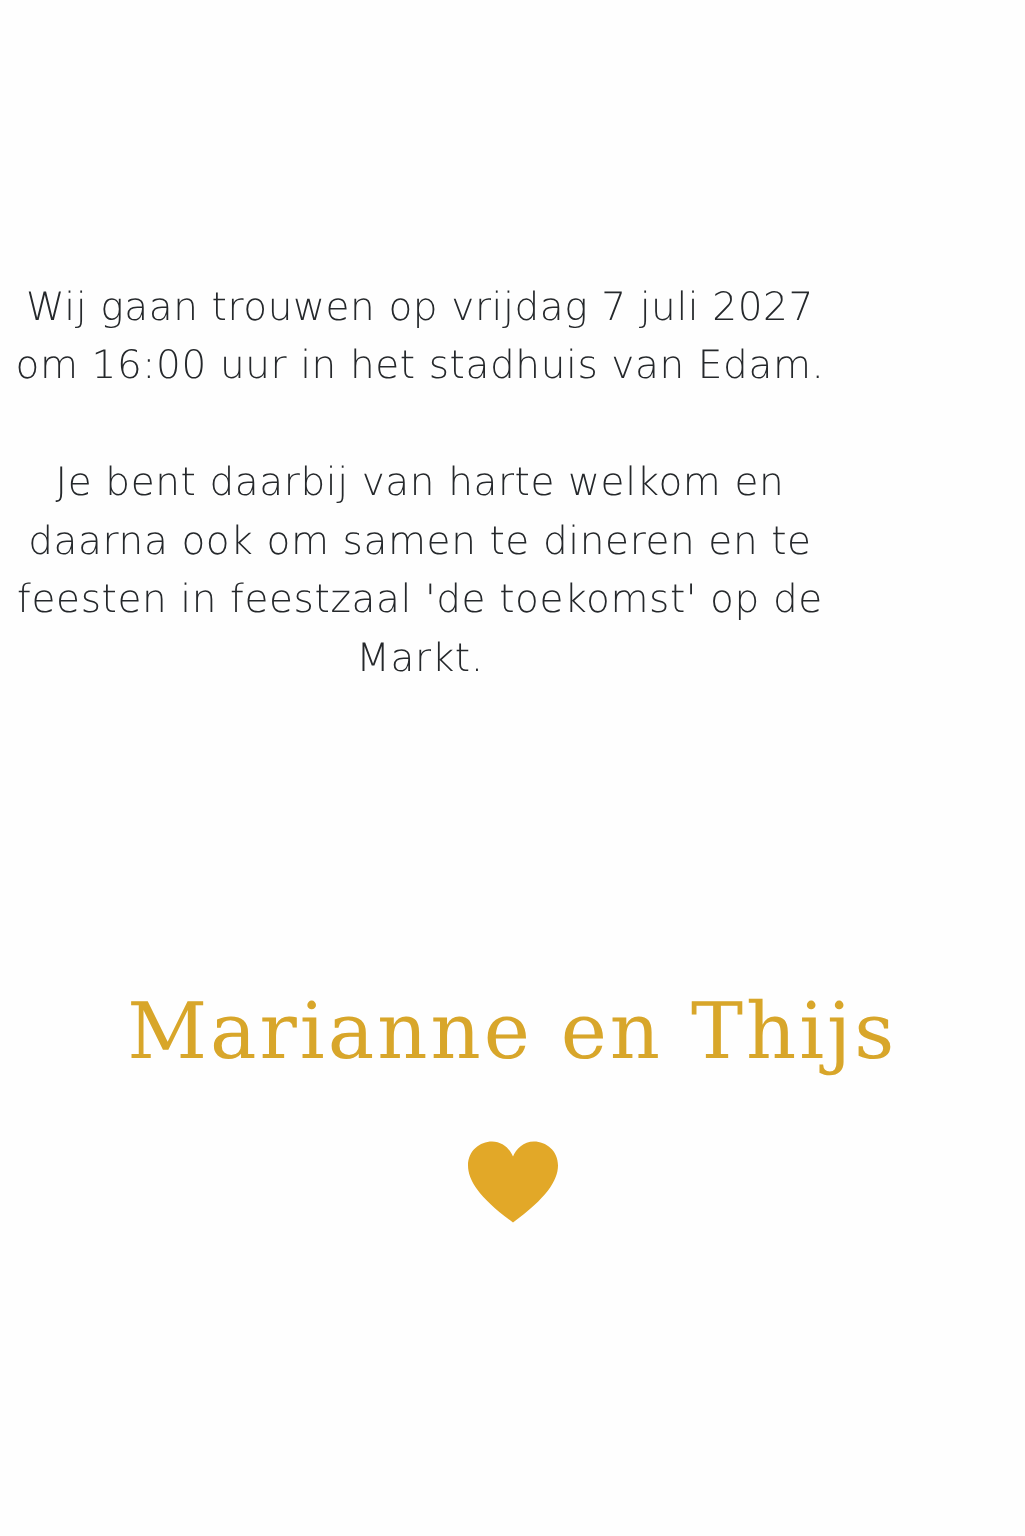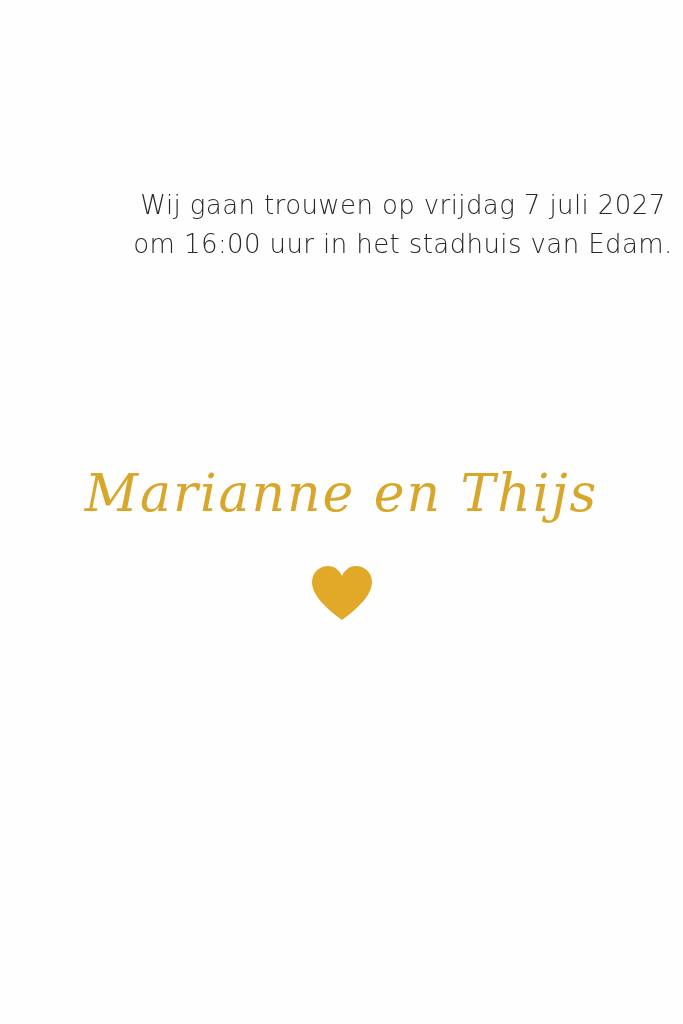--- a/index.html
+++ b/index.html
@@ -13,21 +13,21 @@
     font-family: "Liberation Sans", sans-serif;
     overflow: hidden;
   }
   .card {
     position: relative;
     width: 683px;
     height: 1024px;
     background: #fefefe;
     display: flex;
     flex-direction: column;
-    align-items: flex-end;
+    align-items: flex-start;
   }
   .invite-text {
     margin-top: 186px;
     width: 560px;
     text-align: center;
     color: #25282b;
     font-family: "DejaVu Sans", sans-serif;
     font-weight: 300;
     font-size: 26px;
     line-height: 39px;
@@ -38,21 +38,20 @@
   }
   .para + .para {
     margin-top: 39px;
   }
   .signature {
     margin-top: 196px;
     width: 100%;
     text-align: center;
     color: #d8a62a;
     font-family: "DejaVu Serif", serif;
-    font-style: italic;
     font-size: 52px;
     line-height: 66px;
     letter-spacing: 2px;
     white-space: nowrap;
   }
   .heart-wrap {
     margin-top: 38px;
     width: 100%;
     display: flex;
     justify-content: center;
@@ -65,20 +64,21 @@
     flex: 1 1 auto;
   }
 </style>
 </head>
 <body>
 
 <div class="card">
 
   <div class="invite-text">
     <p class="para">Wij gaan trouwen op vrijdag 7 juli 2027 om 16:00 uur in het stadhuis van Edam.</p>
+    <p class="para">Je bent daarbij van harte welkom en daarna ook om samen te dineren en te feesten in feestzaal 'de toekomst' op de Markt.</p>
   </div>
 
   <div class="signature">Marianne en Thijs</div>
 
   <div class="heart-wrap">
     <svg width="64" height="58" viewBox="0 0 64 58" aria-hidden="true">
       <path d="M32 56 C 10 40, 2 28, 2 18 C 2 8, 10 2, 18 2 C 25 2, 30 7, 32 12 C 34 7, 39 2, 46 2 C 54 2, 62 8, 62 18 C 62 28, 54 40, 32 56 Z" fill="#e2a828"></path>
     </svg>
   </div>
 

